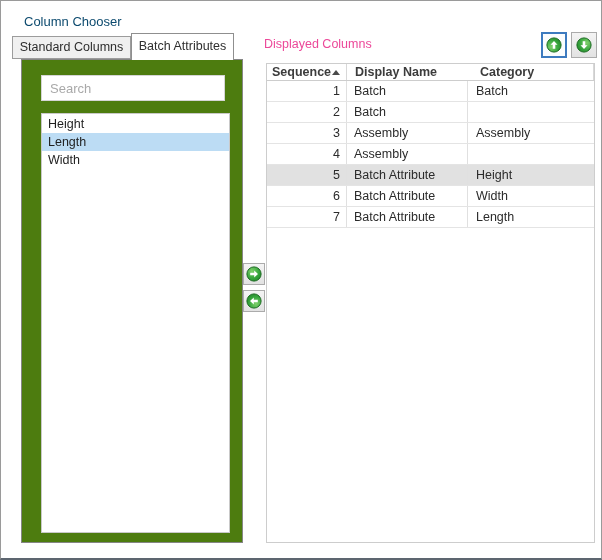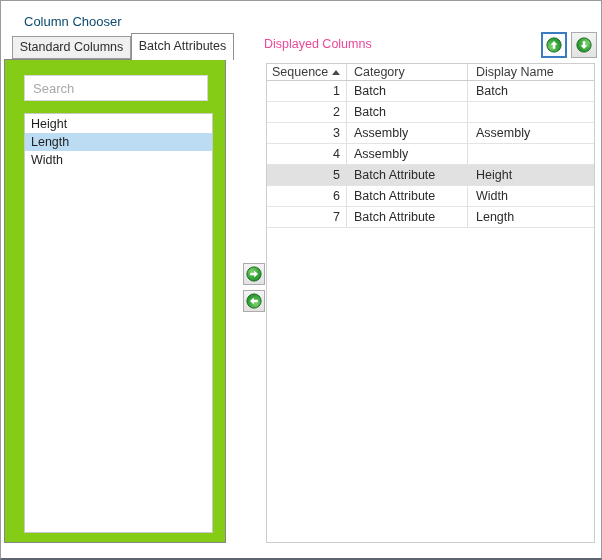--- a/index.html
+++ b/index.html
@@ -13,22 +13,22 @@
   .tab{position:absolute;font-size:12.5px;color:#2e2e2e;text-align:center;cursor:default;}
   .tab-inactive{
     left:11px;top:35px;width:119px;height:23px;line-height:21px;
     background:#f0f0f0;border:1px solid #9c9c9c;z-index:1;
   }
   .tab-active{
     left:130px;top:32px;width:103px;height:27px;line-height:25px;
     background:#fff;border:1px solid #8f8f8f;border-bottom:none;z-index:3;
   }
   .panel{
-    position:absolute;left:3px;top:58px;width:222px;height:484px;
-    background:#84cc16;border:1px solid #868686;z-index:2;
+    position:absolute;left:20px;top:58px;width:222px;height:484px;
+    background:#4d7c0f;border:1px solid #868686;z-index:2;
   }
   .search{
     position:absolute;left:19px;top:15px;width:184px;height:26px;
     border:1px solid #d5d5d5;padding:0 8px;font-size:13px;color:#333;outline:none;
   }
   .search::placeholder{color:#a9a9a9;opacity:1;}
   .listbox{
     position:absolute;left:19px;top:53px;width:189px;height:420px;
     border:1px solid #c9c9c9;background:#fff;overflow:hidden;padding-top:1px;
   }
@@ -45,21 +45,21 @@
   .btn-remove{left:242px;top:289px;}
   .btn-up{left:540px;top:31px;width:26px;height:26px;border:2px solid var(--focus-blue,#3d7bbf);background:#fbfdfe;}
   .btn-down{left:570px;top:31px;width:26px;height:26px;}
   .right-label{position:absolute;left:263px;top:36px;font-size:12.5px;color:#ec4899;}
   
   .table{
     position:absolute;left:265px;top:62px;width:329px;height:480px;
     border:1px solid #cdcdcd;background:#fff;
   }
   .t-row{display:flex;width:100%;}
-  .t-head{height:17px;border-bottom:1px solid #cdcdcd;}
+  .t-head{height:17px;border-bottom:1px solid #cdcdcd;font-weight:bold;}
   .t-head .cell{font-size:12.5px;color:#3c3c3c;background:#fff;}
   .t-body .t-row{height:21px;border-bottom:1px solid #e4e4e4;}
   .t-body .t-row.highlighted{background:var(--row-highlight,#e0e0e0);}
   .cell{display:flex;align-items:center;font-size:12.5px;color:#2b2b2b;overflow:hidden;white-space:nowrap;}
   .c-seq{width:80px;border-right:1px solid #e0e0e0;justify-content:flex-end;padding-right:6px;}
   .c-cat{width:121px;border-right:1px solid #e0e0e0;padding-left:7px;}
   .c-dis{flex:1;padding-left:8px;}
   .t-head .c-seq{justify-content:flex-start;padding-left:5px;position:relative;border-right:1px solid #d8d8d8;}
   .t-head .c-cat{border-right:1px solid #d8d8d8;}
   .sort-asc{
@@ -149,25 +149,25 @@
         </svg>
       </span>
   </button>
 
   <div class="table">
     <div class="t-row t-head">
       <div class="cell c-seq">
         <span>Sequence</span>
         <span class="sort-asc"></span>
       </div>
+      <div class="cell c-dis">
+        <span>Display Name</span>
+      </div>
       <div class="cell c-cat">
         <span>Category</span>
-      </div>
-      <div class="cell c-dis">
-        <span>Display Name</span>
       </div>
     </div>
     <div class="t-body" id="table-body">
         <div class="t-row">
           <div class="cell c-seq">1</div>
           <div class="cell c-cat">Batch</div>
           <div class="cell c-dis">Batch</div>
         </div>
         <div class="t-row">
           <div class="cell c-seq">2</div>

